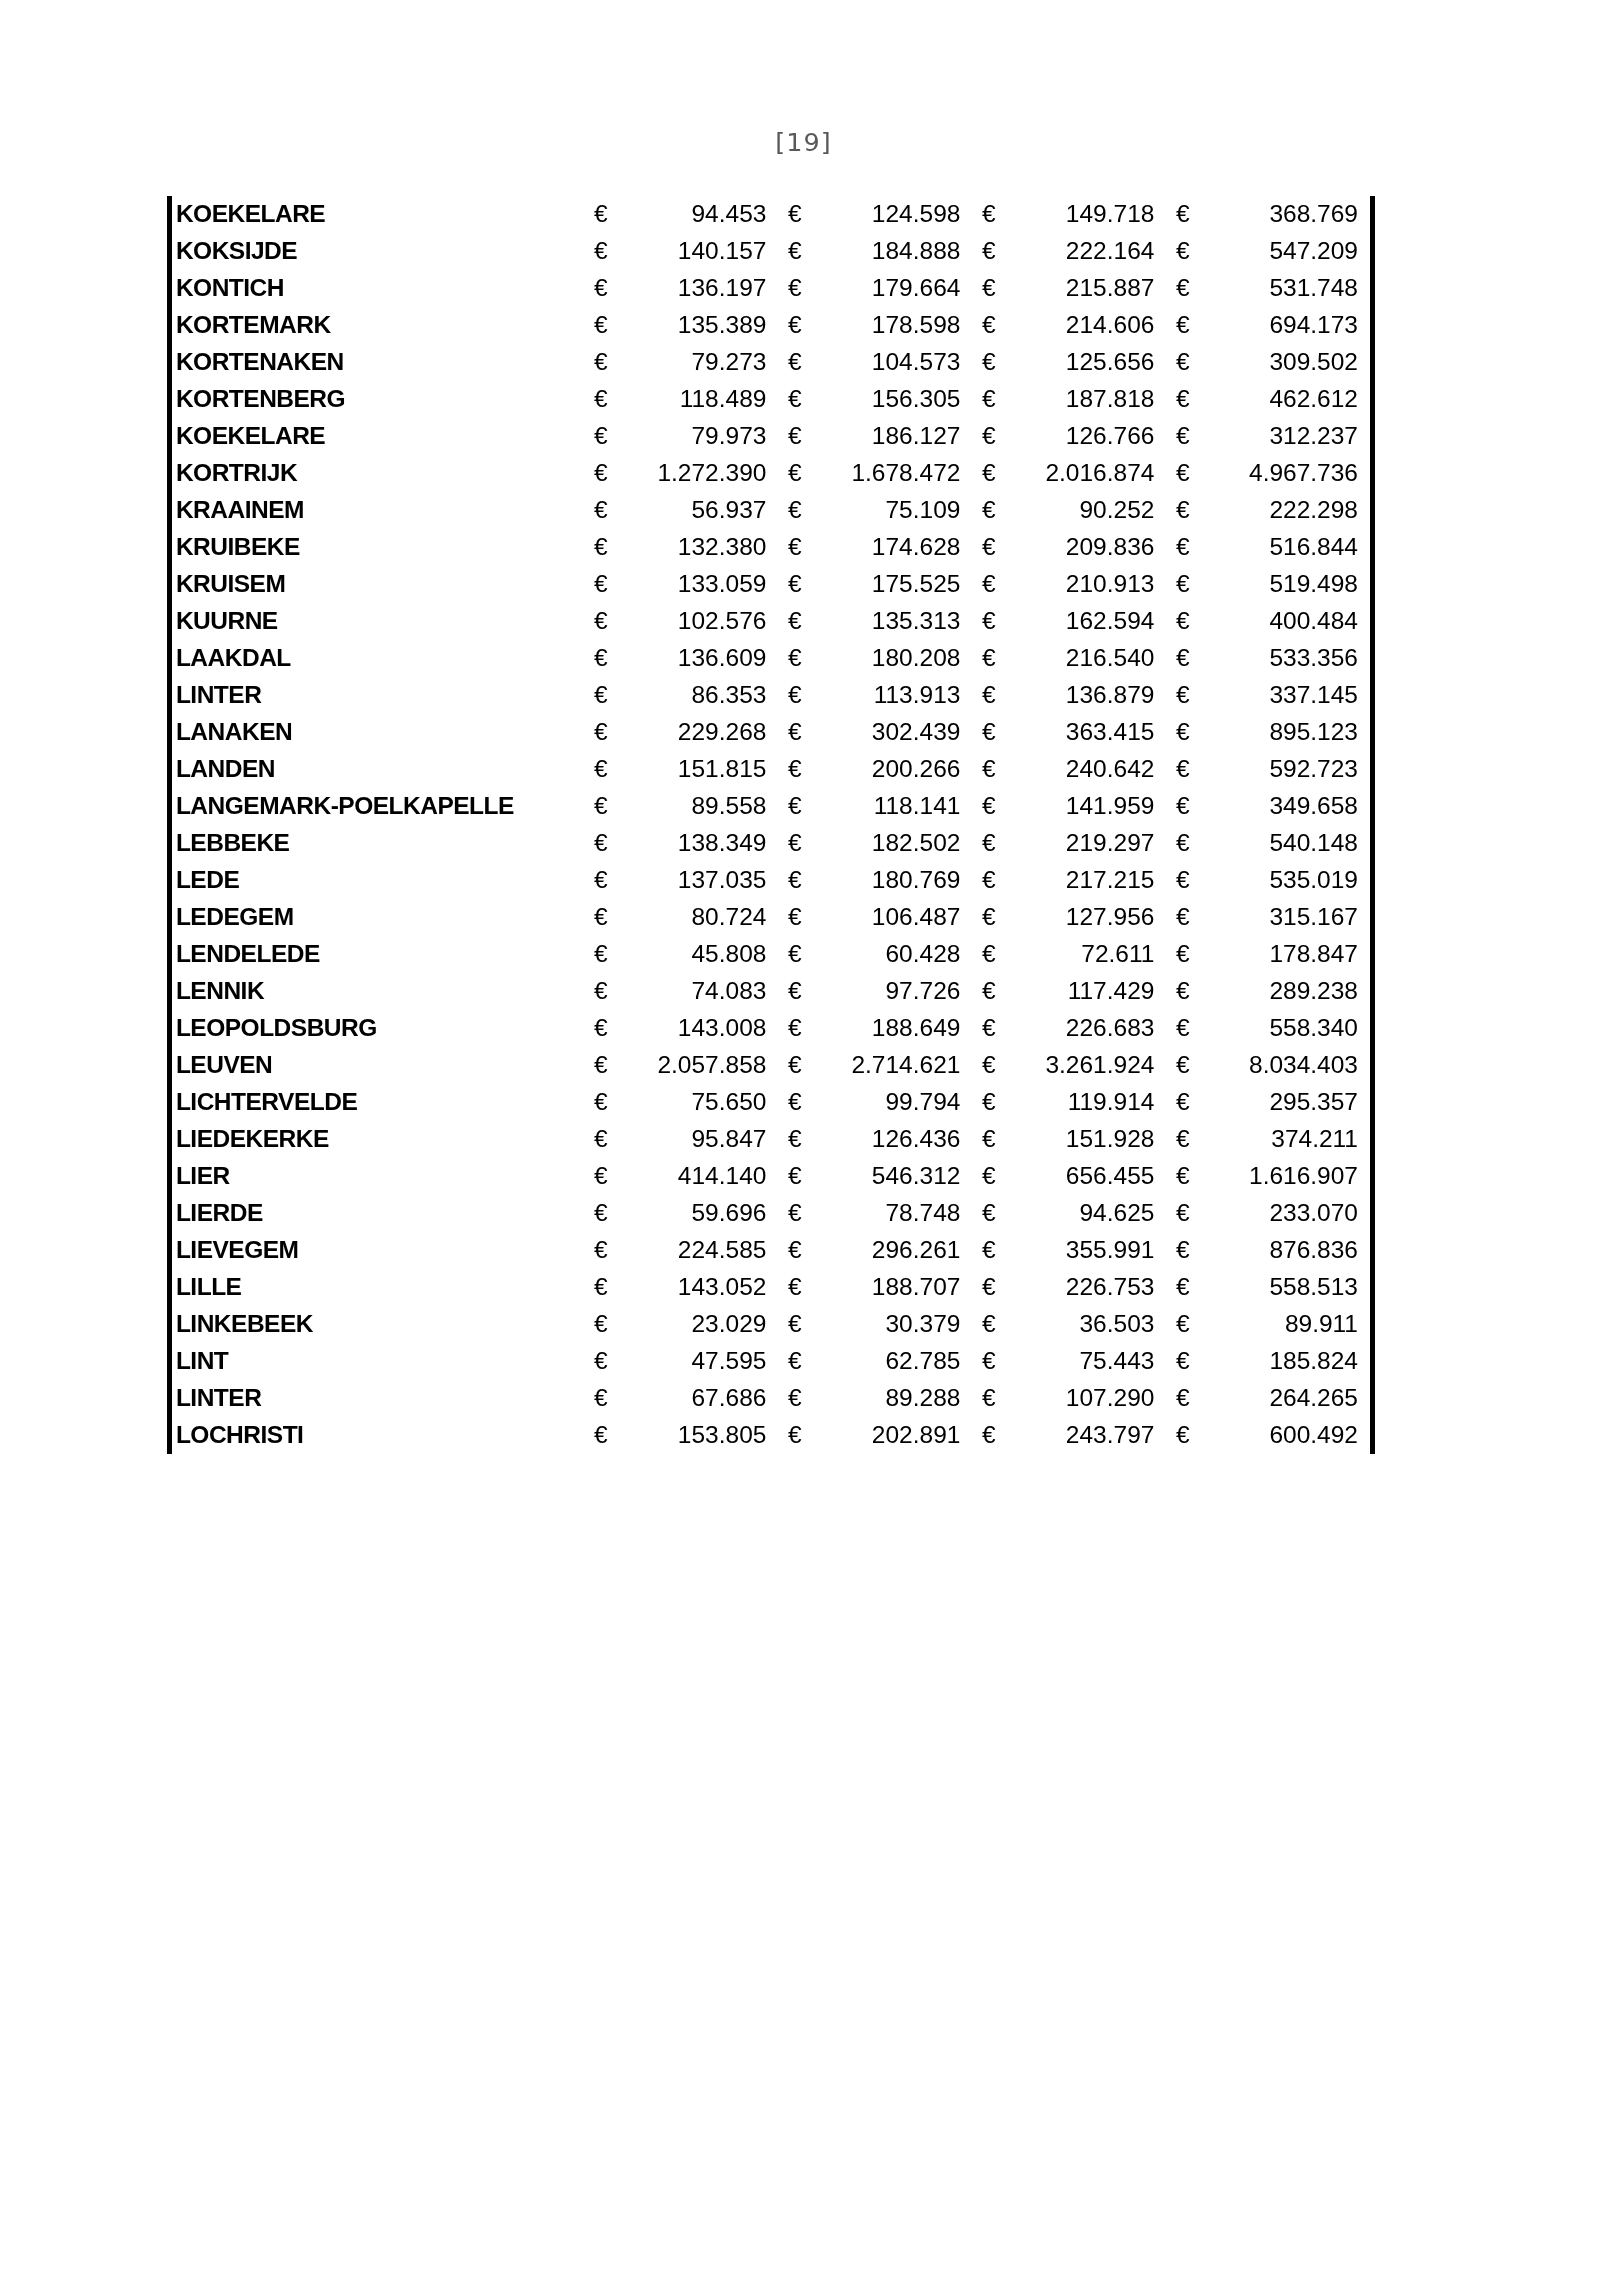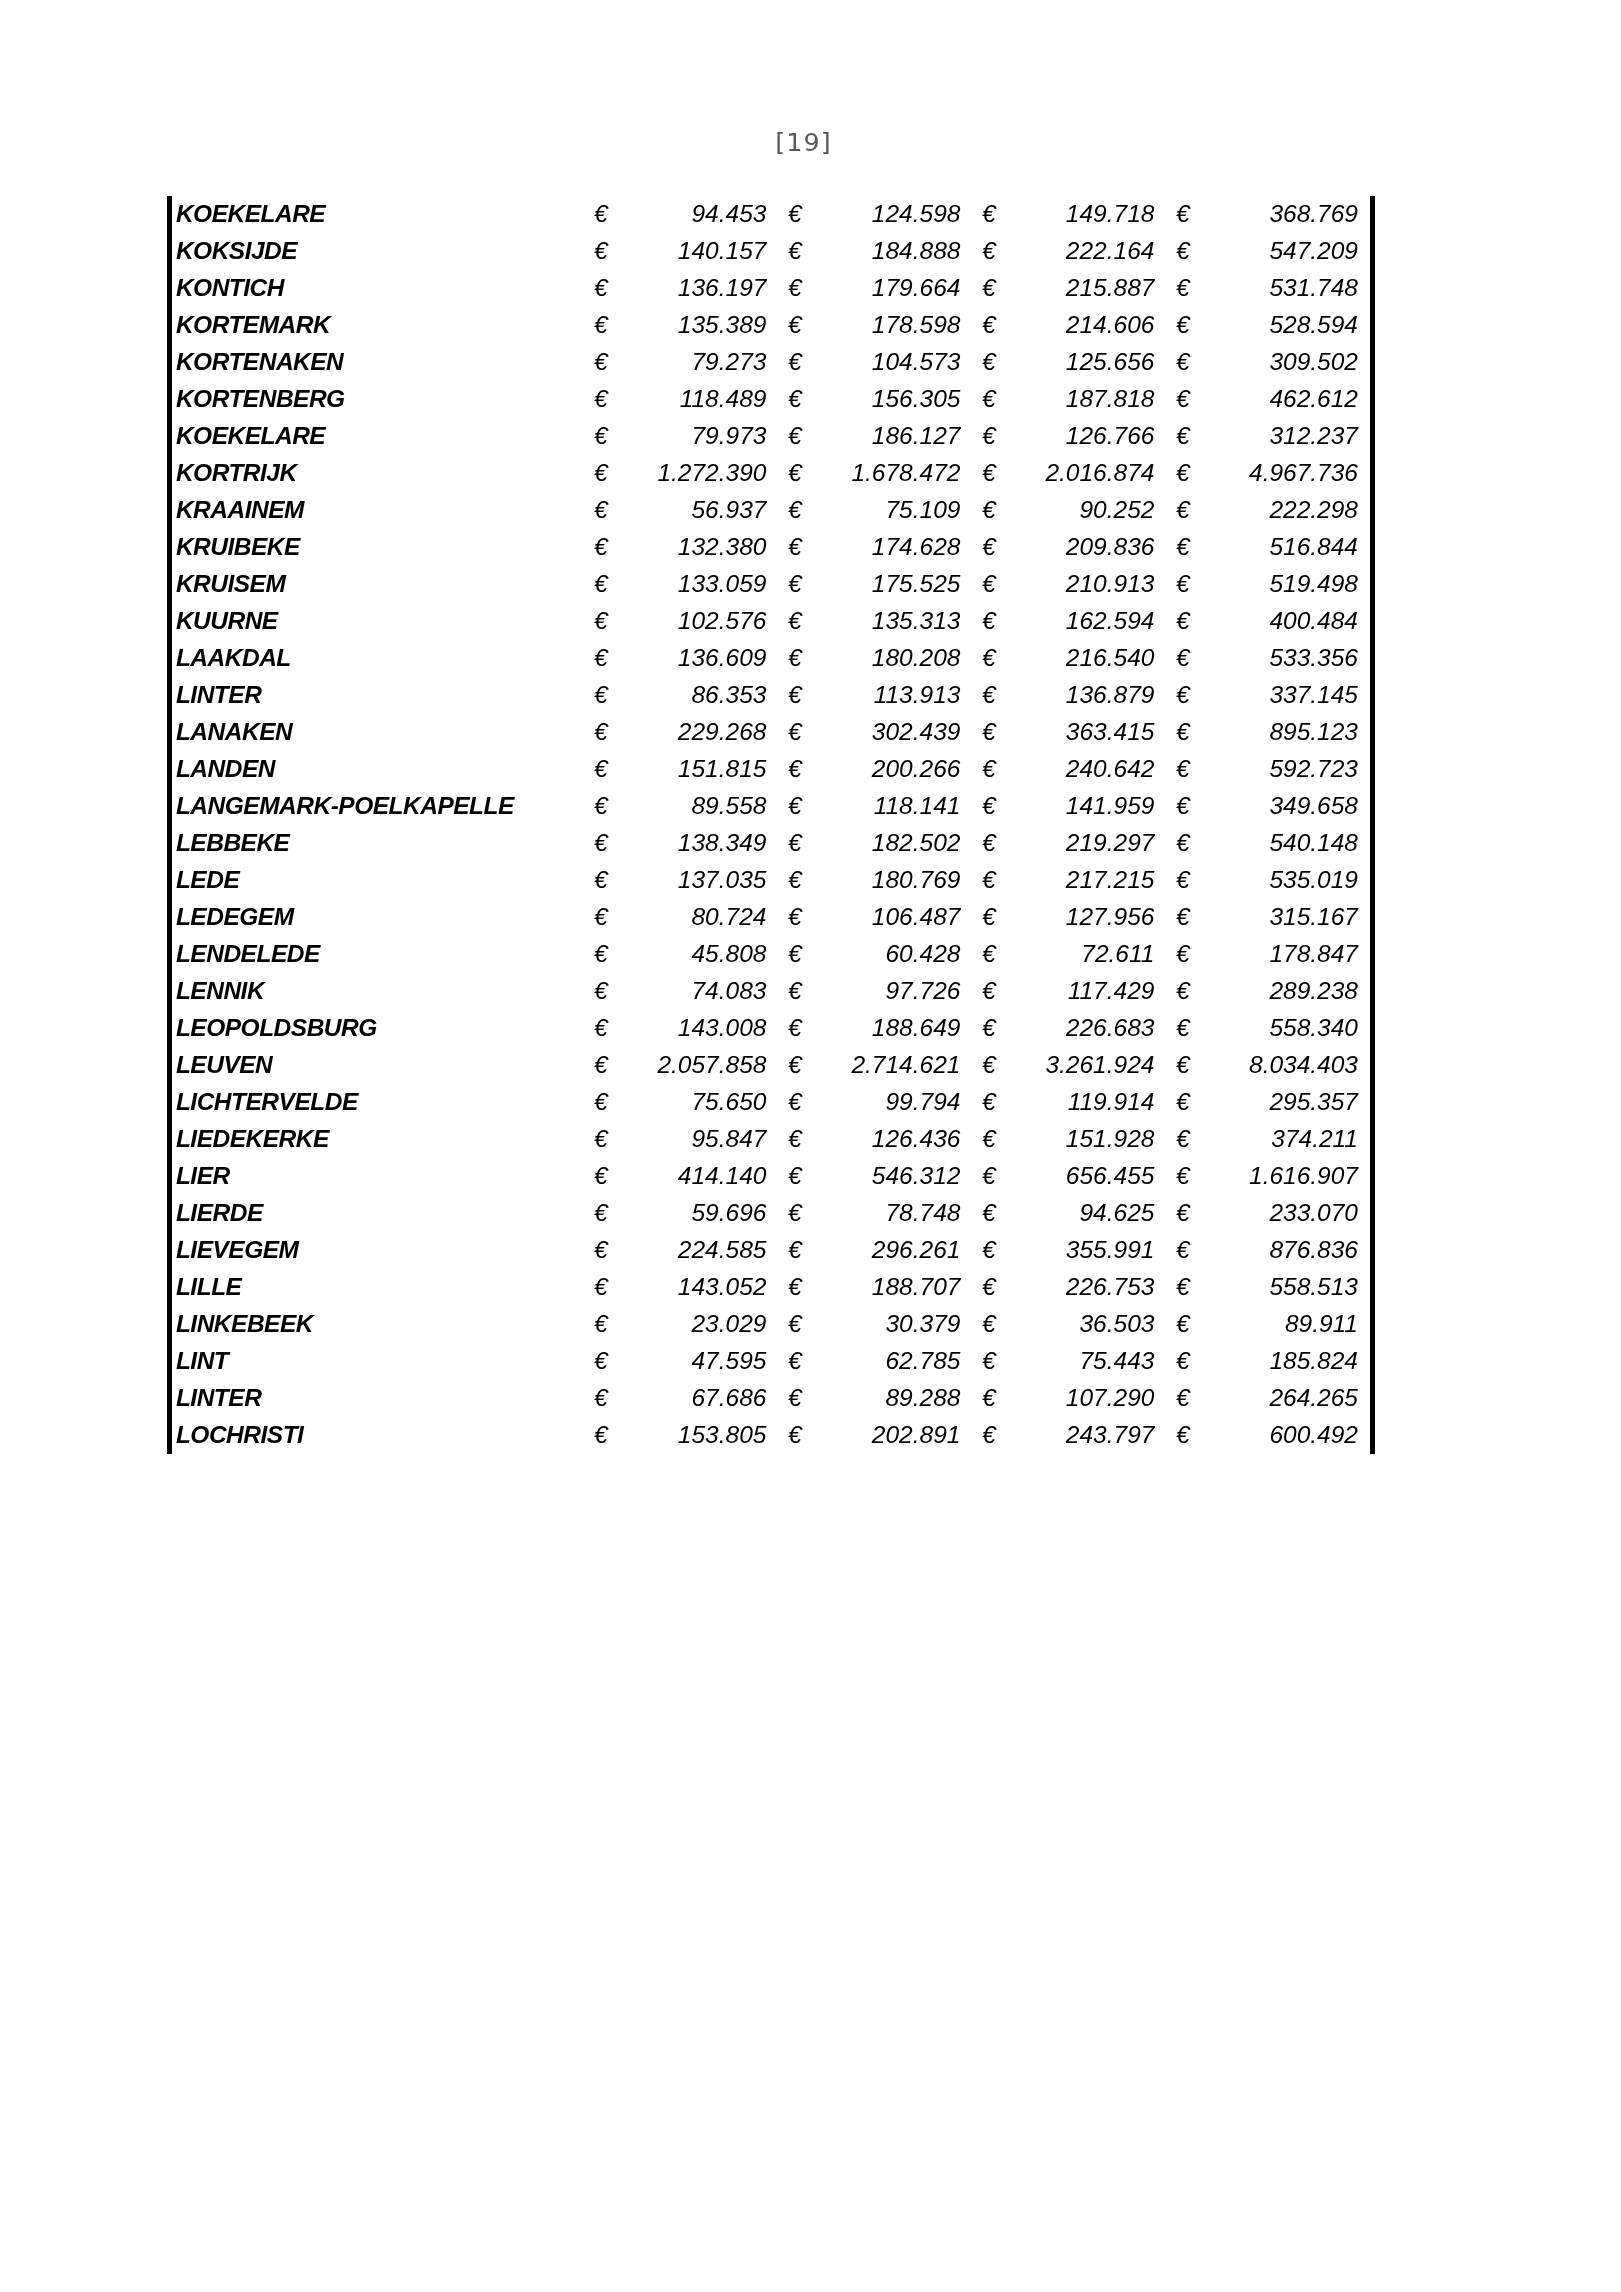--- a/index.html
+++ b/index.html
@@ -27,21 +27,20 @@
     color: #595959;
     letter-spacing: 1px;
   }
   .muni-table {
     position: absolute;
     top: 196px;
     left: 167px;
     border-left: 5.9px solid #000000;
     border-right: 5.9px solid #000000;
     background: #ffffff;
-    font-style: italic;
   }
   .row {
     display: grid;
     grid-template-columns: 422px 33px 161px 33px 161px 33px 161px 33px 161px;
     align-items: center;
     height: 37px;
   }
   .cell {
     font-size: 24.5px;
     line-height: 1;
@@ -111,21 +110,21 @@
 
     <div class="row">
       <div class="cell name">KORTEMARK</div>
       <div class="cell eur">€</div>
       <div class="cell val">135.389</div>
       <div class="cell eur">€</div>
       <div class="cell val">178.598</div>
       <div class="cell eur">€</div>
       <div class="cell val">214.606</div>
       <div class="cell eur">€</div>
-      <div class="cell val last">528.594</div>
+      <div class="cell val last">694.173</div>
     </div>
 
     <div class="row">
       <div class="cell name">KORTENAKEN</div>
       <div class="cell eur">€</div>
       <div class="cell val">79.273</div>
       <div class="cell eur">€</div>
       <div class="cell val">104.573</div>
       <div class="cell eur">€</div>
       <div class="cell val">125.656</div>

